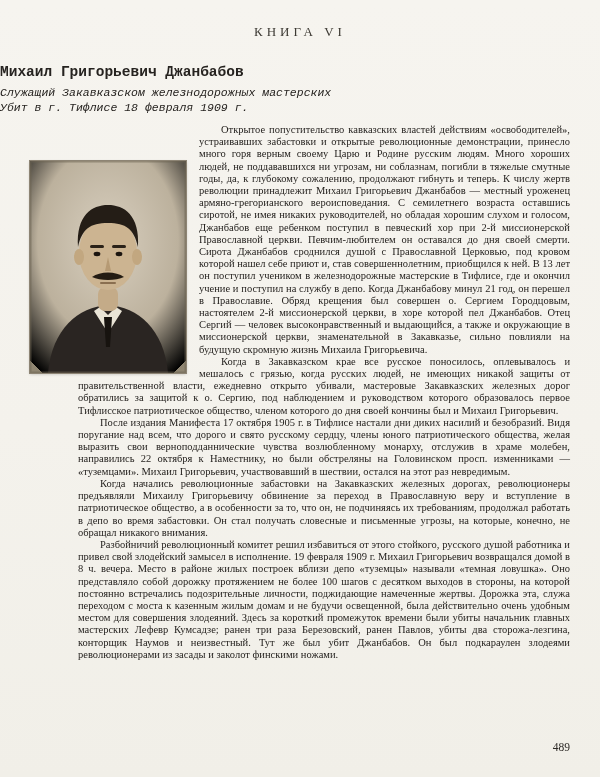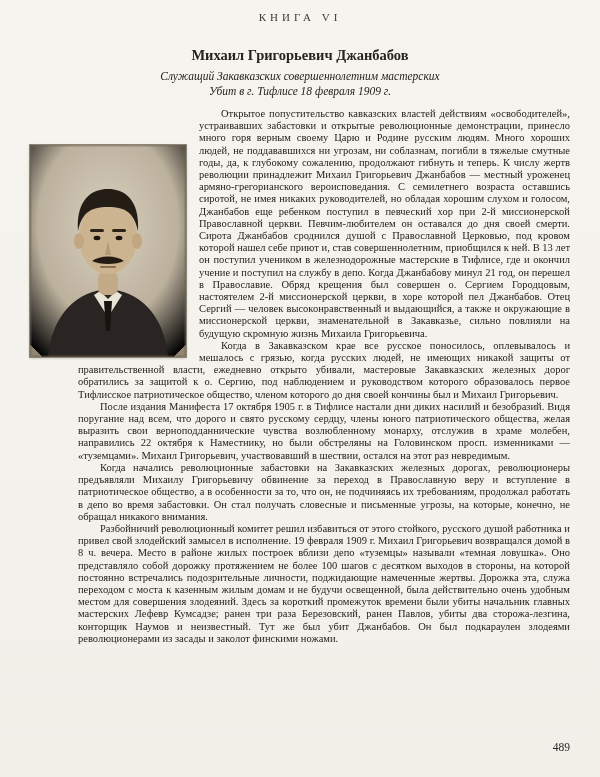--- a/index.html
+++ b/index.html
@@ -12,29 +12,29 @@
     width: 600px;
     height: 777px;
     margin: 0 auto;
     background: linear-gradient(180deg, #f6f4ef 0%, #f4f2ec 55%, #f1efe8 100%);
     font-family: "Liberation Serif", serif;
     color: #262320;
     overflow: hidden;
     box-sizing: border-box;
   }
   .running-head {
-    padding-top: 11px;
+    padding-top: 24px;
     text-align: center;
-    font-size: 11px;
+    font-size: 13px;
     letter-spacing: 4px;
     color: #3c3933;
   }
   .title-block {
     margin-top: 24px;
-    text-align: center;
+    font-family: Liberation Mono, monospace;
   }
   .article-title {
     font-size: 14.5px;
     font-weight: bold;
     margin: 0 0 5px 0;
   }
   .article-subtitle {
     font-style: italic;
     font-size: 11.5px;
     line-height: 15px;
@@ -72,21 +72,21 @@
 </style>
 </head>
 <body>
 
 <div class="page">
 
   <div class="running-head">КНИГА VI</div>
 
   <div class="title-block">
     <h1 class="article-title">Михаил Григорьевич Джанбабов</h1>
-    <p class="article-subtitle">Служащий Закавказских совершеннолетним мастерских</p>
+    <p class="article-subtitle">Служащий Закавказском железнодорожных мастерских</p>
     <p class="article-subtitle">Убит в г. Тифлисе 18 февраля 1909 г.</p>
   </div>
 
   <div class="content">
 
     <div class="photo-frame">
       <svg width="156" height="212" viewBox="0 0 156 212">
         <defs>
           <radialGradient id="bgGrad" cx="50%" cy="38%" r="75%">
             <stop offset="0%" stop-color="#d8cfbf"></stop>

